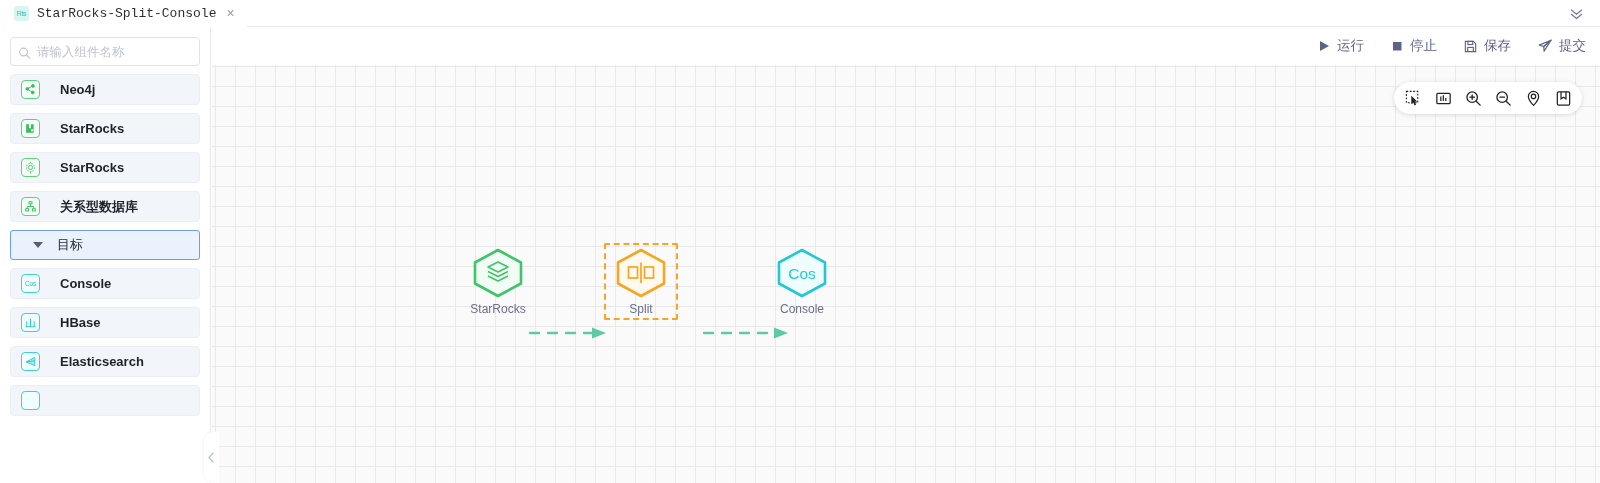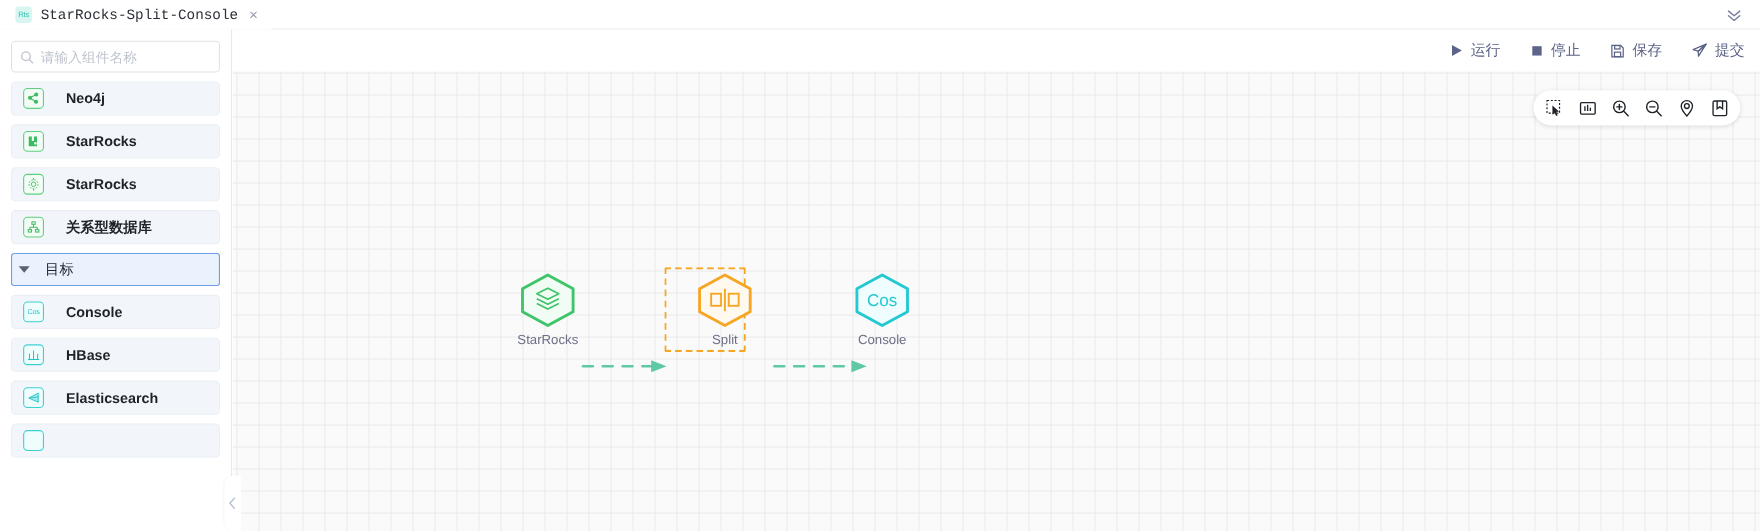--- a/index.html
+++ b/index.html
@@ -108,21 +108,21 @@
   .comp-icon.teal .txt  { color: #25c3c8; }
   .comp-label {
     font-size: 13px; font-weight: bold; color: #1f2329;
     white-space: nowrap;
   }
 
   .group-header {
     height: 30px; margin-bottom: 8px;
     background: #eaf2fd; border: 1px solid #6c9fe8; border-radius: 3px;
     display: flex; align-items: center; gap: 14px;
-    padding: 0 6px; cursor: pointer;
+    padding: 0 22px; cursor: pointer;
   }
   .caret-down {
     width: 0; height: 0; flex: none;
     border-left: 5px solid transparent;
     border-right: 5px solid transparent;
     border-top: 6px solid #5b6070;
   }
   .group-label { font-size: 13px; color: #1f2329; }
 
   
@@ -420,21 +420,21 @@
           <g fill="none" stroke="#3fc46a" stroke-width="1.5" stroke-linejoin="round">
             <polygon points="27,14 37,19 27,24 17,19"></polygon>
             <polyline points="17,23.5 27,28.5 37,23.5"></polyline>
             <polyline points="17,28 27,33 37,28"></polyline>
           </g>
         </svg>
       </div>
       <div class="node-label">StarRocks</div>
     </div>
 
-    <div class="node" style="left:418px; top:183px;justify-content:center;">
+    <div class="node" style="left:400px; top:183px;justify-content:center;">
       <div class="node-hex">
         <svg width="54" height="50" viewBox="0 0 54 50">
           <polygon points="27,2 50,14.5 50,35.5 27,48 4,35.5 4,14.5" fill="#fff9ef" stroke="#f5a623" stroke-width="2.6" stroke-linejoin="round"></polygon>
           <g fill="none" stroke="#f5a623" stroke-width="1.7">
             <rect x="14.5" y="19" width="9" height="11"></rect>
             <rect x="30.5" y="19" width="9" height="11"></rect>
             <line x1="27" y1="14.5" x2="27" y2="35"></line>
           </g>
         </svg>
       </div>

